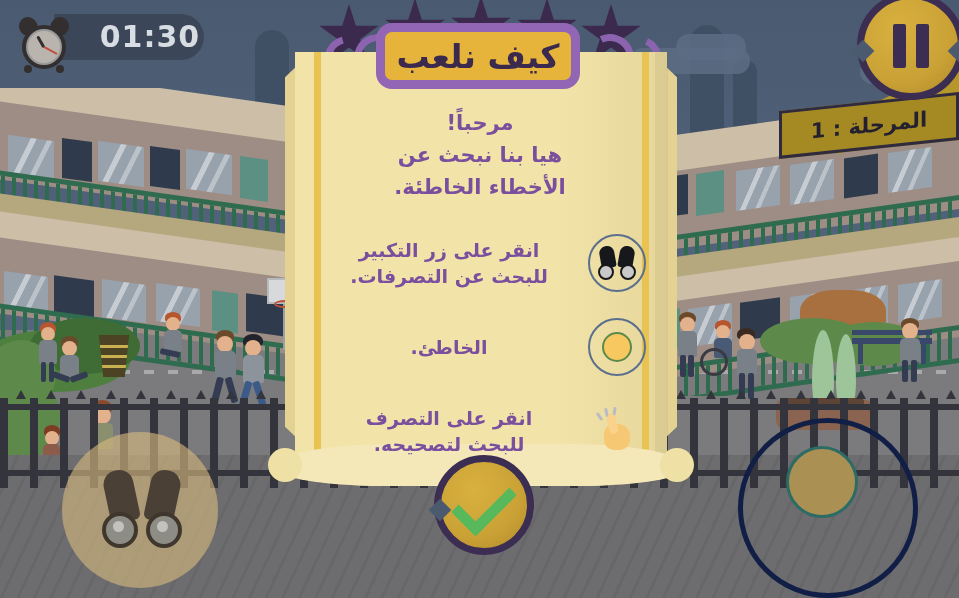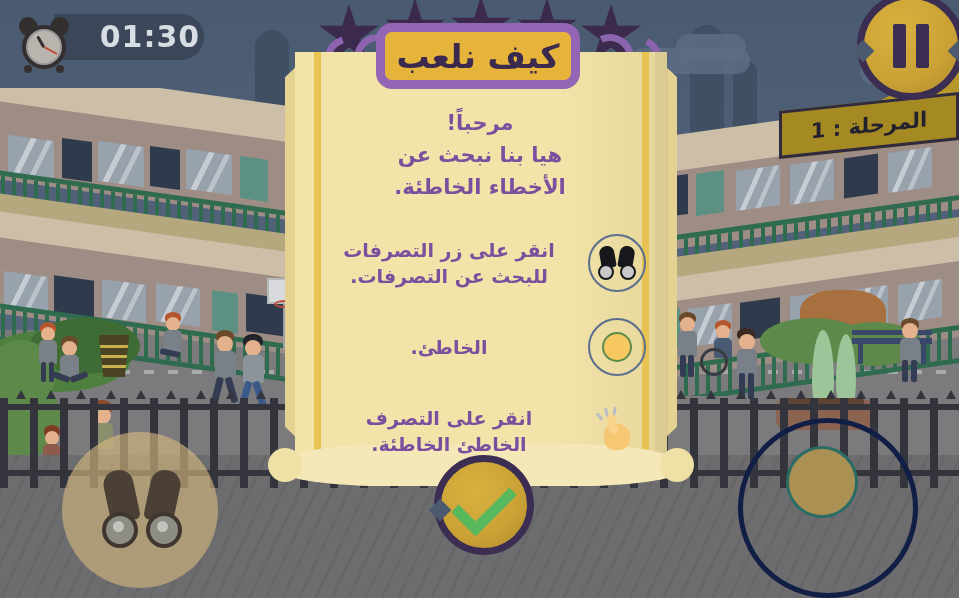--- a/index.html
+++ b/index.html
@@ -428,21 +428,21 @@
       <div class="ico">
         <div class="ring-thin"></div>
         <div class="bino">
           <div class="tube" style="left:2px;transform:rotate(-10deg);"></div>
           <div class="tube" style="right:2px;transform:rotate(10deg);"></div>
           <div class="lens" style="left:0;"></div>
           <div class="lens" style="right:0;"></div>
         </div>
       </div>
       <div class="txt">
-        <div>انقر على زر التصرفات</div>
+        <div>انقر على زر التكبير</div>
         <div>للبحث عن التصرفات.</div>
       </div>
     </div>
 
     <div class="row">
       <div class="ico">
         <div class="ring-thin"></div>
         <div class="target-dot"></div>
       </div>
       <div class="txt">
@@ -455,21 +455,21 @@
         <div class="hand">
           <div class="wave" style="left:2px;top:2px;transform:rotate(-35deg);"></div>
           <div class="wave" style="left:9px;top:-2px;transform:rotate(-12deg);"></div>
           <div class="wave" style="left:17px;top:-3px;transform:rotate(10deg);"></div>
           <div class="palm"></div>
           <div class="fing"></div>
         </div>
       </div>
       <div class="txt">
         <div>انقر على التصرف</div>
-        <div>الخاطئ الخاطئة.</div>
+        <div>للبحث لتصحيحه.</div>
       </div>
     </div>
 
   </div>
 
   <div class="check-btn">
     <div class="coinbtn">
       <div class="notch" style="left:-9px;top:40px;"></div>
     </div>
     <div class="check-mark"></div>

